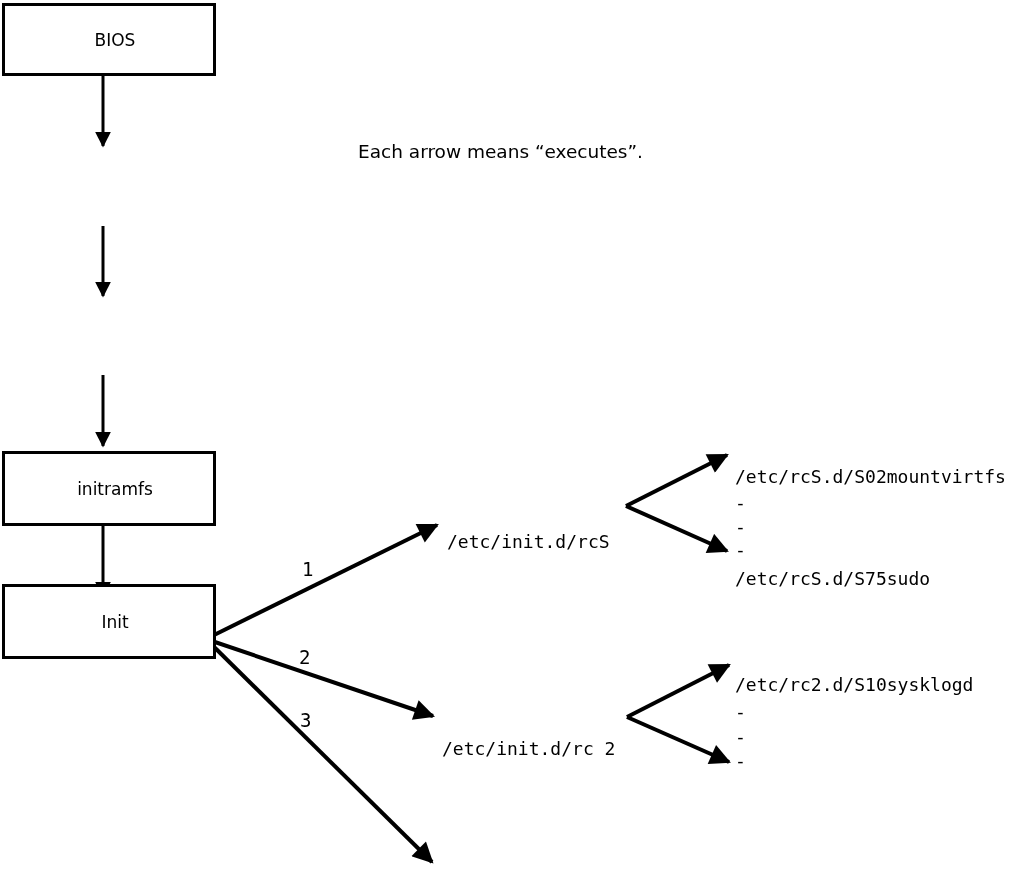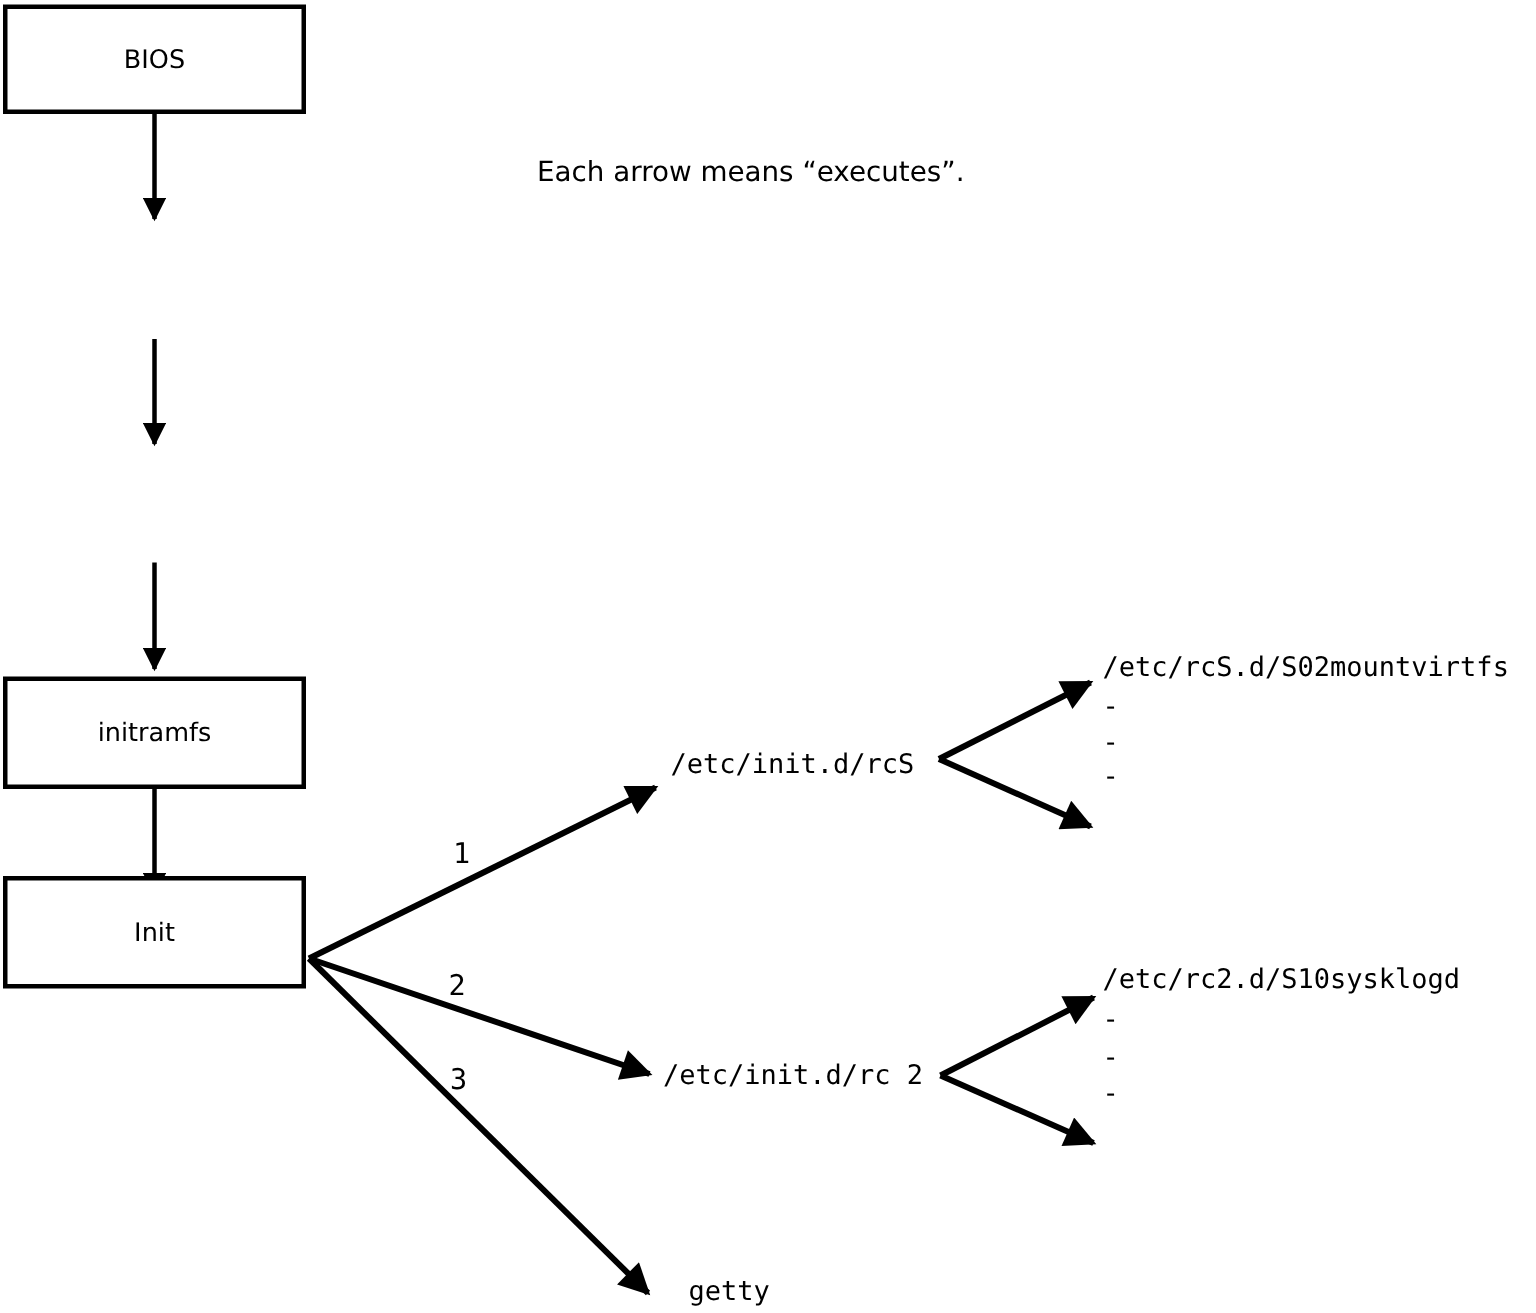--- a/index.html
+++ b/index.html
@@ -12,24 +12,25 @@
   }
   #arrows { position:absolute; left:0; top:0; }
   .box {
     position:absolute;
     left:2px; width:196px; height:69px;
     border:3px solid #000;
     background:#fff;
     display:flex; align-items:center; justify-content:center;
     font:17px "DejaVu Sans","Liberation Sans",sans-serif;
     color:#000;
+    padding-left:12px;
   }
   .t { position:absolute; transform:translateY(-50%); white-space:pre; color:#000; }
-  .mono { font:18px "DejaVu Sans Mono","Liberation Mono",monospace; }
-  .sans { font:18.5px "DejaVu Sans","Liberation Sans",sans-serif; }
+  .mono { font:18px "DejaVu Sans Mono","Liberation Mono",monospace;margin-top:31px; }
+  .sans { font:18.5px "DejaVu Sans","Liberation Sans",sans-serif;margin-top:36px; }
   .num  { font:19px "DejaVu Sans Mono","Liberation Mono",monospace; }
 </style>
 </head>
 <body>
 
 <div id="canvas">
 
   <svg id="arrows" width="1024" height="875" viewBox="0 0 1024 875">
     <defs>
       <marker id="ah" viewBox="0 0 10 10" refX="9" refY="5" markerWidth="6" markerHeight="5.2" orient="auto">
@@ -78,19 +79,20 @@
   <div class="t num" style="left:300px;top:720px">3</div>
 
   <div class="t mono" style="left:447px;top:510px">/etc/init.d/rcS</div>
   <div class="t mono" style="left:442px;top:717px">/etc/init.d/rc 2</div>
   <div class="t mono" style="left:459px;top:861px">getty</div>
 
   <div class="t mono" style="left:735px;top:445px">/etc/rcS.d/S02mountvirtfs</div>
   <div class="t mono" style="left:735px;top:471px">-</div>
   <div class="t mono" style="left:735px;top:495px">-</div>
   <div class="t mono" style="left:735px;top:518px">-</div>
+  <div class="t mono" style="left:735px;top:547px">/etc/rcS.d/S75sudo</div>
 
   <div class="t mono" style="left:735px;top:653px">/etc/rc2.d/S10sysklogd</div>
   <div class="t mono" style="left:735px;top:680px">-</div>
   <div class="t mono" style="left:735px;top:705px">-</div>
   <div class="t mono" style="left:735px;top:729px">-</div>
 
 </div>
 
 </body></html>

